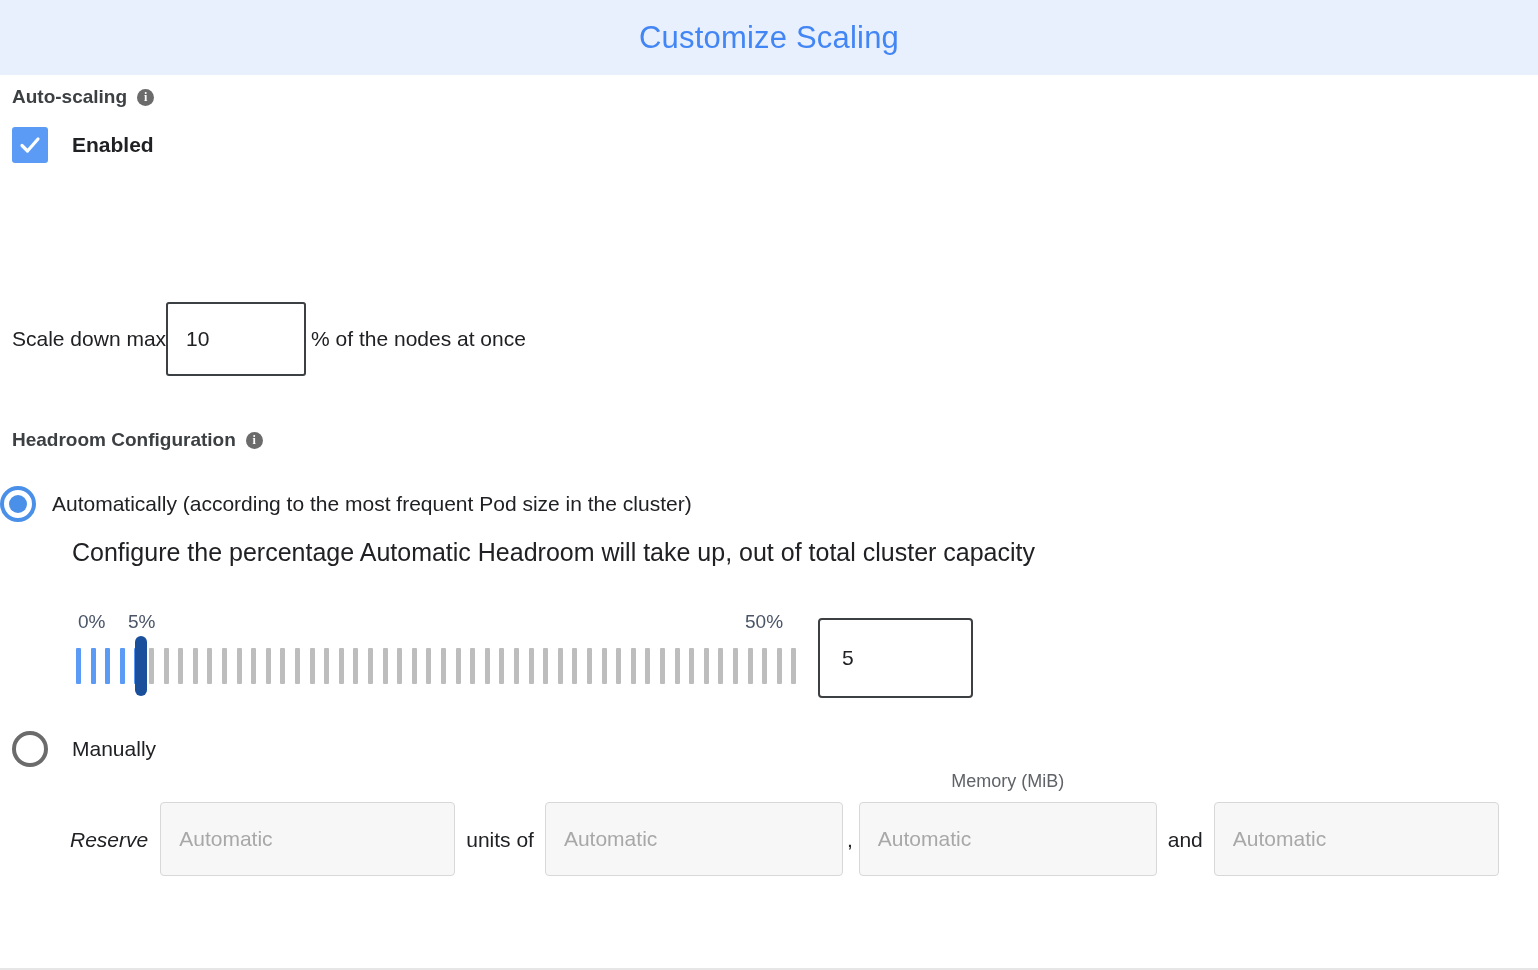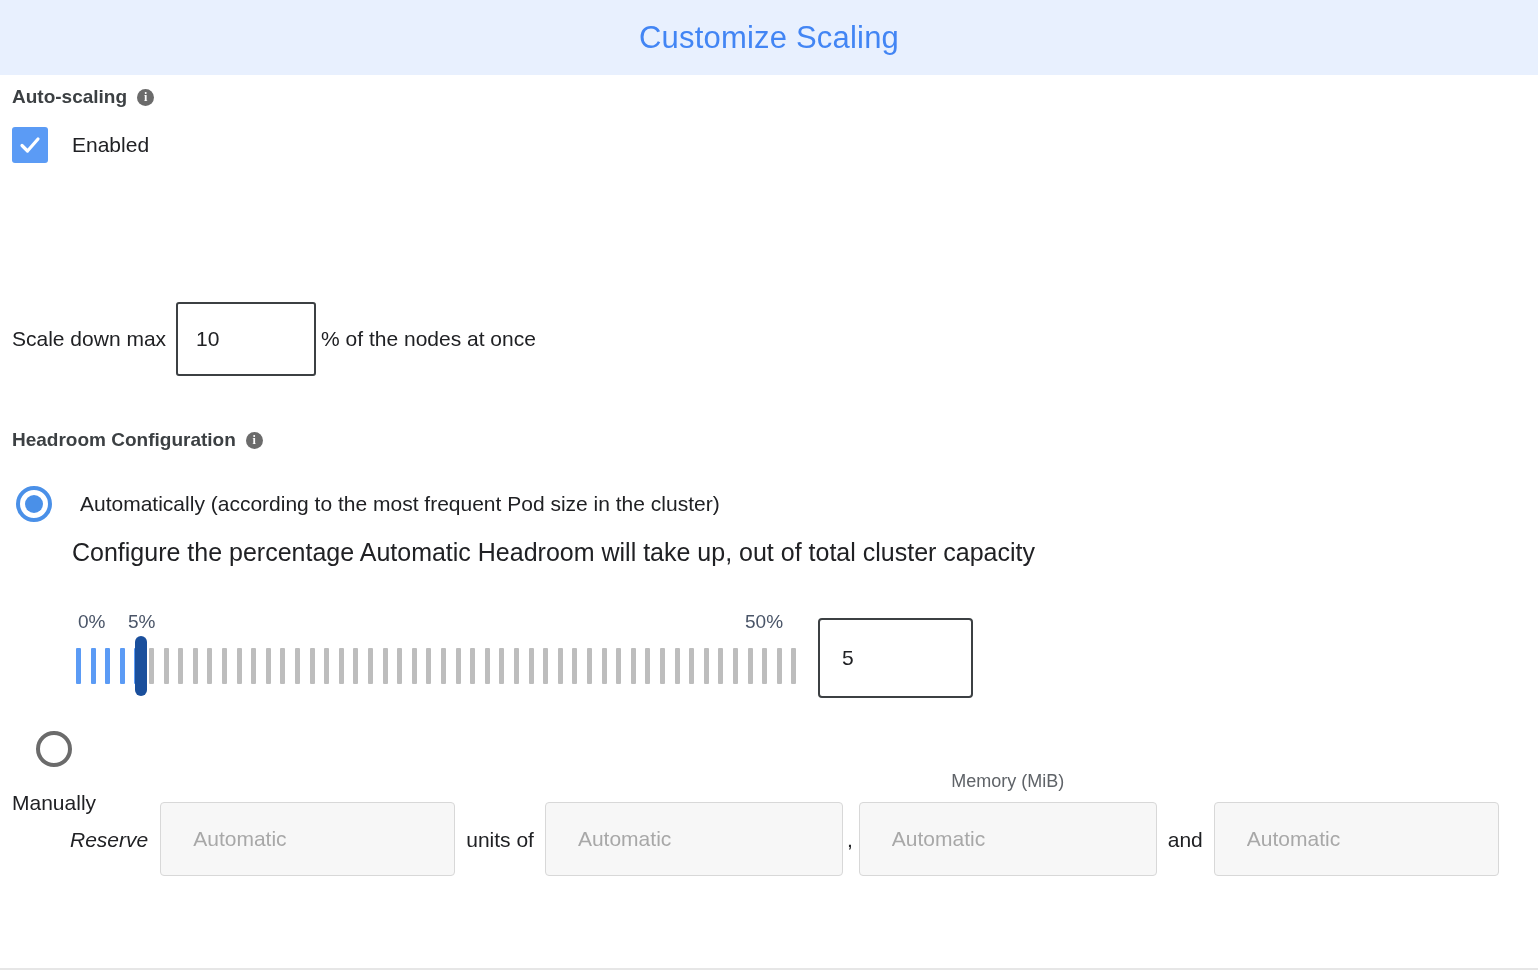--- a/index.html
+++ b/index.html
@@ -65,20 +65,21 @@
   
   .autoscaling-label { position: absolute; left: 12px; top: 11px; }
 
   .checkbox-row {
     position: absolute;
     left: 12px;
     top: 52px;
     display: flex;
     align-items: center;
     gap: 24px;
+    font-weight: bold;
   }
   .checkbox {
     width: 36px;
     height: 36px;
     border-radius: 3px;
     background: #5b9bf5;
     display: flex;
     align-items: center;
     justify-content: center;
   }
@@ -86,46 +87,46 @@
   .checkbox-text { font-size: 21px; color: #202124; }
 
   
   .scale-row {
     position: absolute;
     left: 12px;
     top: 227px;
     display: flex;
     align-items: center;
   }
-  .scale-label { font-size: 21px; color: #202124; margin-right: 10px; }
+  .scale-label { font-size: 21px; color: #202124; }
   .num-input {
     width: 140px;
     height: 74px;
     box-sizing: border-box;
     border: 2px solid #3c4043;
     border-radius: 3px;
     background: #ffffff;
     font-size: 21px;
     font-family: "Liberation Sans", sans-serif;
     color: #202124;
     padding: 0 18px;
     outline: none;
   }
   .scale-suffix { font-size: 21px; color: #202124; margin-left: 5px; }
 
   
   .headroom-label { position: absolute; left: 12px; top: 354px; }
 
   .radio-row-auto {
     position: absolute;
-    left: 16px;
+    left: 0;
     top: 411px;
     display: flex;
     align-items: center;
-    gap: 28px;
+    gap: 16px;
   }
   .radio {
     width: 36px;
     height: 36px;
     border-radius: 50%;
     box-sizing: border-box;
     display: flex;
     align-items: center;
     justify-content: center;
   }
@@ -194,21 +195,20 @@
   }
 
   
   .radio-row-manual {
     position: absolute;
     left: 12px;
     top: 656px;
     display: flex;
     align-items: center;
     gap: 24px;
-    flex-direction: column;
   }
 
   
   .reserve-row {
     position: absolute;
     left: 70px;
     top: 696px;
     display: flex;
     align-items: flex-end;
     gap: 0;
@@ -223,21 +223,21 @@
   .field-caption.blank { visibility: hidden; }
   .text-input {
     height: 74px;
     box-sizing: border-box;
     background: #f7f7f7;
     border: 1px solid #d8d8d8;
     border-radius: 4px;
     font-size: 21px;
     font-family: "Liberation Sans", sans-serif;
     color: #202124;
-    padding: 0 32px;
+    padding: 0 18px;
     outline: none;
   }
   .text-input::placeholder { color: #a8a8a8; }
   .inp-reserve { width: 295px; }
   .inp-cpu     { width: 298px; }
   .inp-mem     { width: 298px; }
   .inp-gpu     { width: 285px; }
 
   .conn {
     font-size: 21px;

